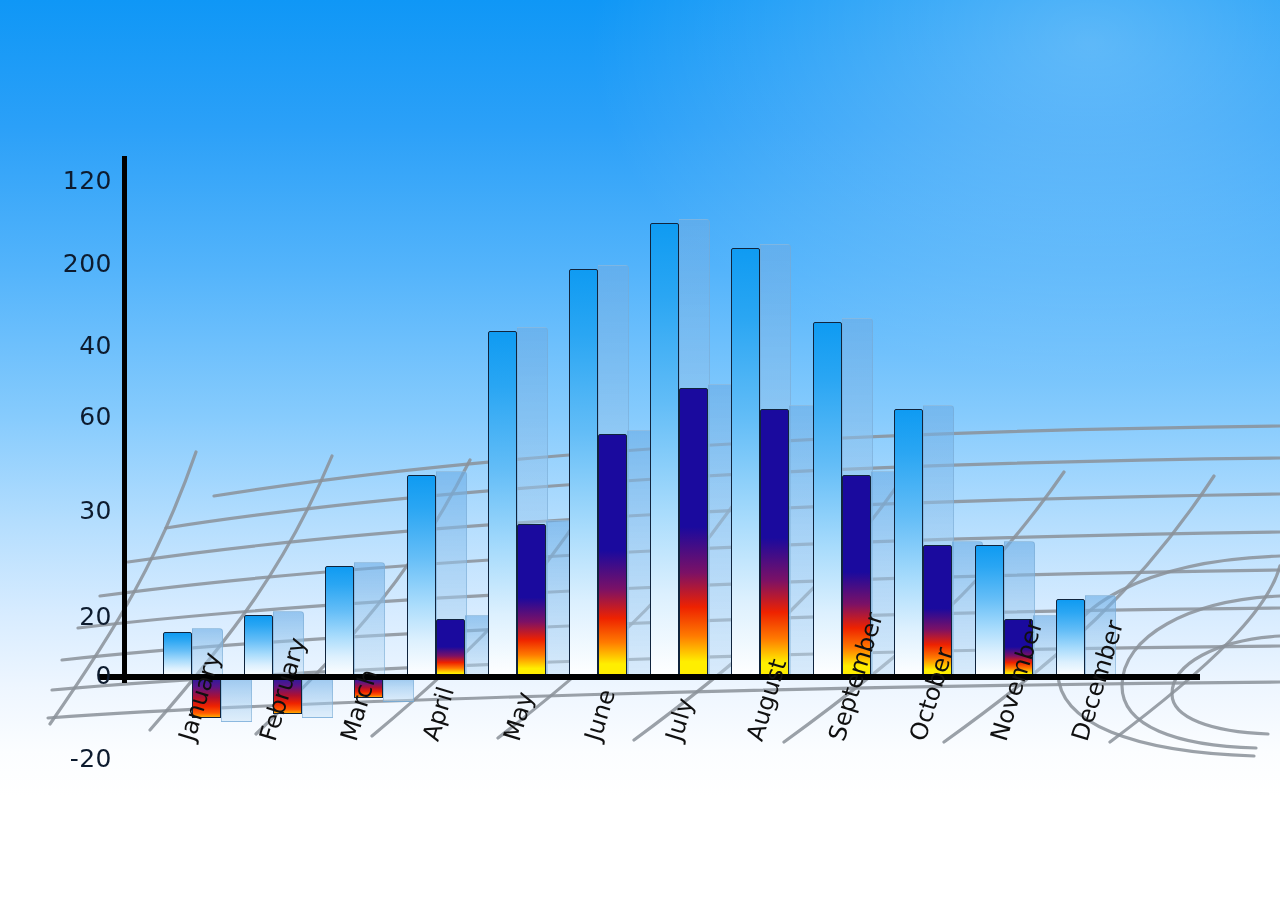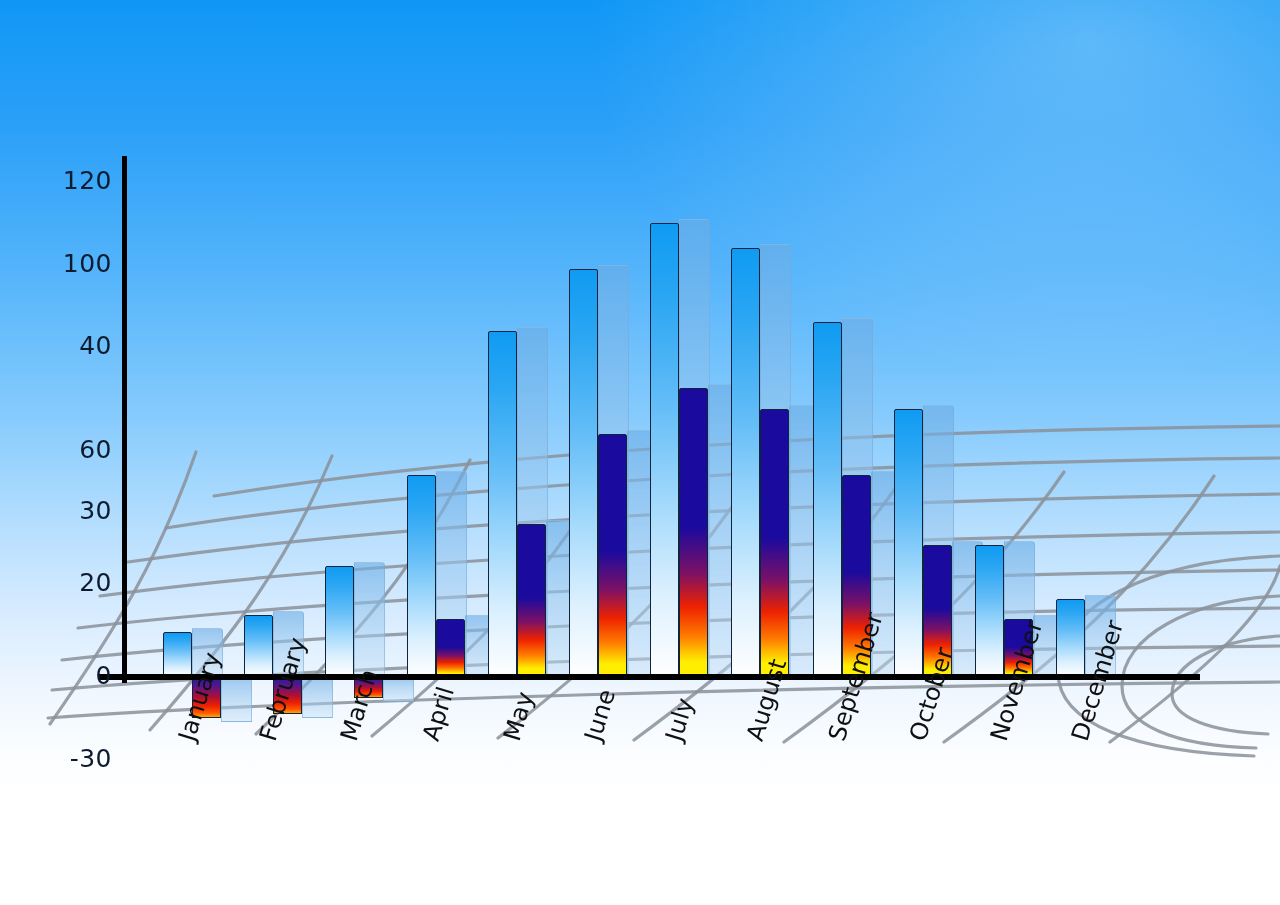--- a/index.html
+++ b/index.html
@@ -212,27 +212,27 @@
       <div class="bar" style="left: 1056.2px; top: 598.625px; width: 29px; height: 78.375px;">
         <div class="face" style="background: linear-gradient(rgb(15, 155, 242) 0%, rgb(42, 166, 243) 16%, rgb(99, 189, 247) 40%, rgb(169, 220, 252) 64%, rgb(220, 240, 254) 82%, rgb(255, 255, 255) 100%); border-radius: 2px 2px 0px 0px;"></div>
       </div>
     </div>
 
   <div id="yaxis" style="left:122px;top:156px;width:5px;height:527px;"></div>
   <div id="xaxis" style="left:98px;top:674px;width:1102px;height:6px;"></div>
 
   <div id="yticks">
       <div class="ytick" style="left: 30px; width: 82px; top: 166px;">120</div>
-      <div class="ytick" style="left: 30px; width: 82px; top: 248.5px;">100</div>
+      <div class="ytick" style="left: 30px; width: 82px; top: 248.5px;">200</div>
       <div class="ytick" style="left: 30px; width: 82px; top: 331px;">40</div>
-      <div class="ytick" style="left: 30px; width: 82px; top: 435px;">60</div>
+      <div class="ytick" style="left: 30px; width: 82px; top: 402px;">60</div>
       <div class="ytick" style="left: 30px; width: 82px; top: 496px;">30</div>
-      <div class="ytick" style="left: 30px; width: 82px; top: 568px;">20</div>
+      <div class="ytick" style="left: 30px; width: 82px; top: 602px;">20</div>
       <div class="ytick" style="left: 30px; width: 82px; top: 661px;">0</div>
-      <div class="ytick" style="left: 30px; width: 82px; top: 743.5px;">-30</div>
+      <div class="ytick" style="left: 30px; width: 82px; top: 743.5px;">-20</div>
     </div>
   <div id="xlabels">
       <div class="xlabel" style="left: 173px; top: 736px;">January</div>
       <div class="xlabel" style="left: 254.2px; top: 736px;">February</div>
       <div class="xlabel" style="left: 335.4px; top: 736px;">March</div>
       <div class="xlabel" style="left: 416.6px; top: 736px;">April</div>
       <div class="xlabel" style="left: 497.8px; top: 736px;">May</div>
       <div class="xlabel" style="left: 579px; top: 736px;">June</div>
       <div class="xlabel" style="left: 660.2px; top: 736px;">July</div>
       <div class="xlabel" style="left: 741.4px; top: 736px;">August</div>

